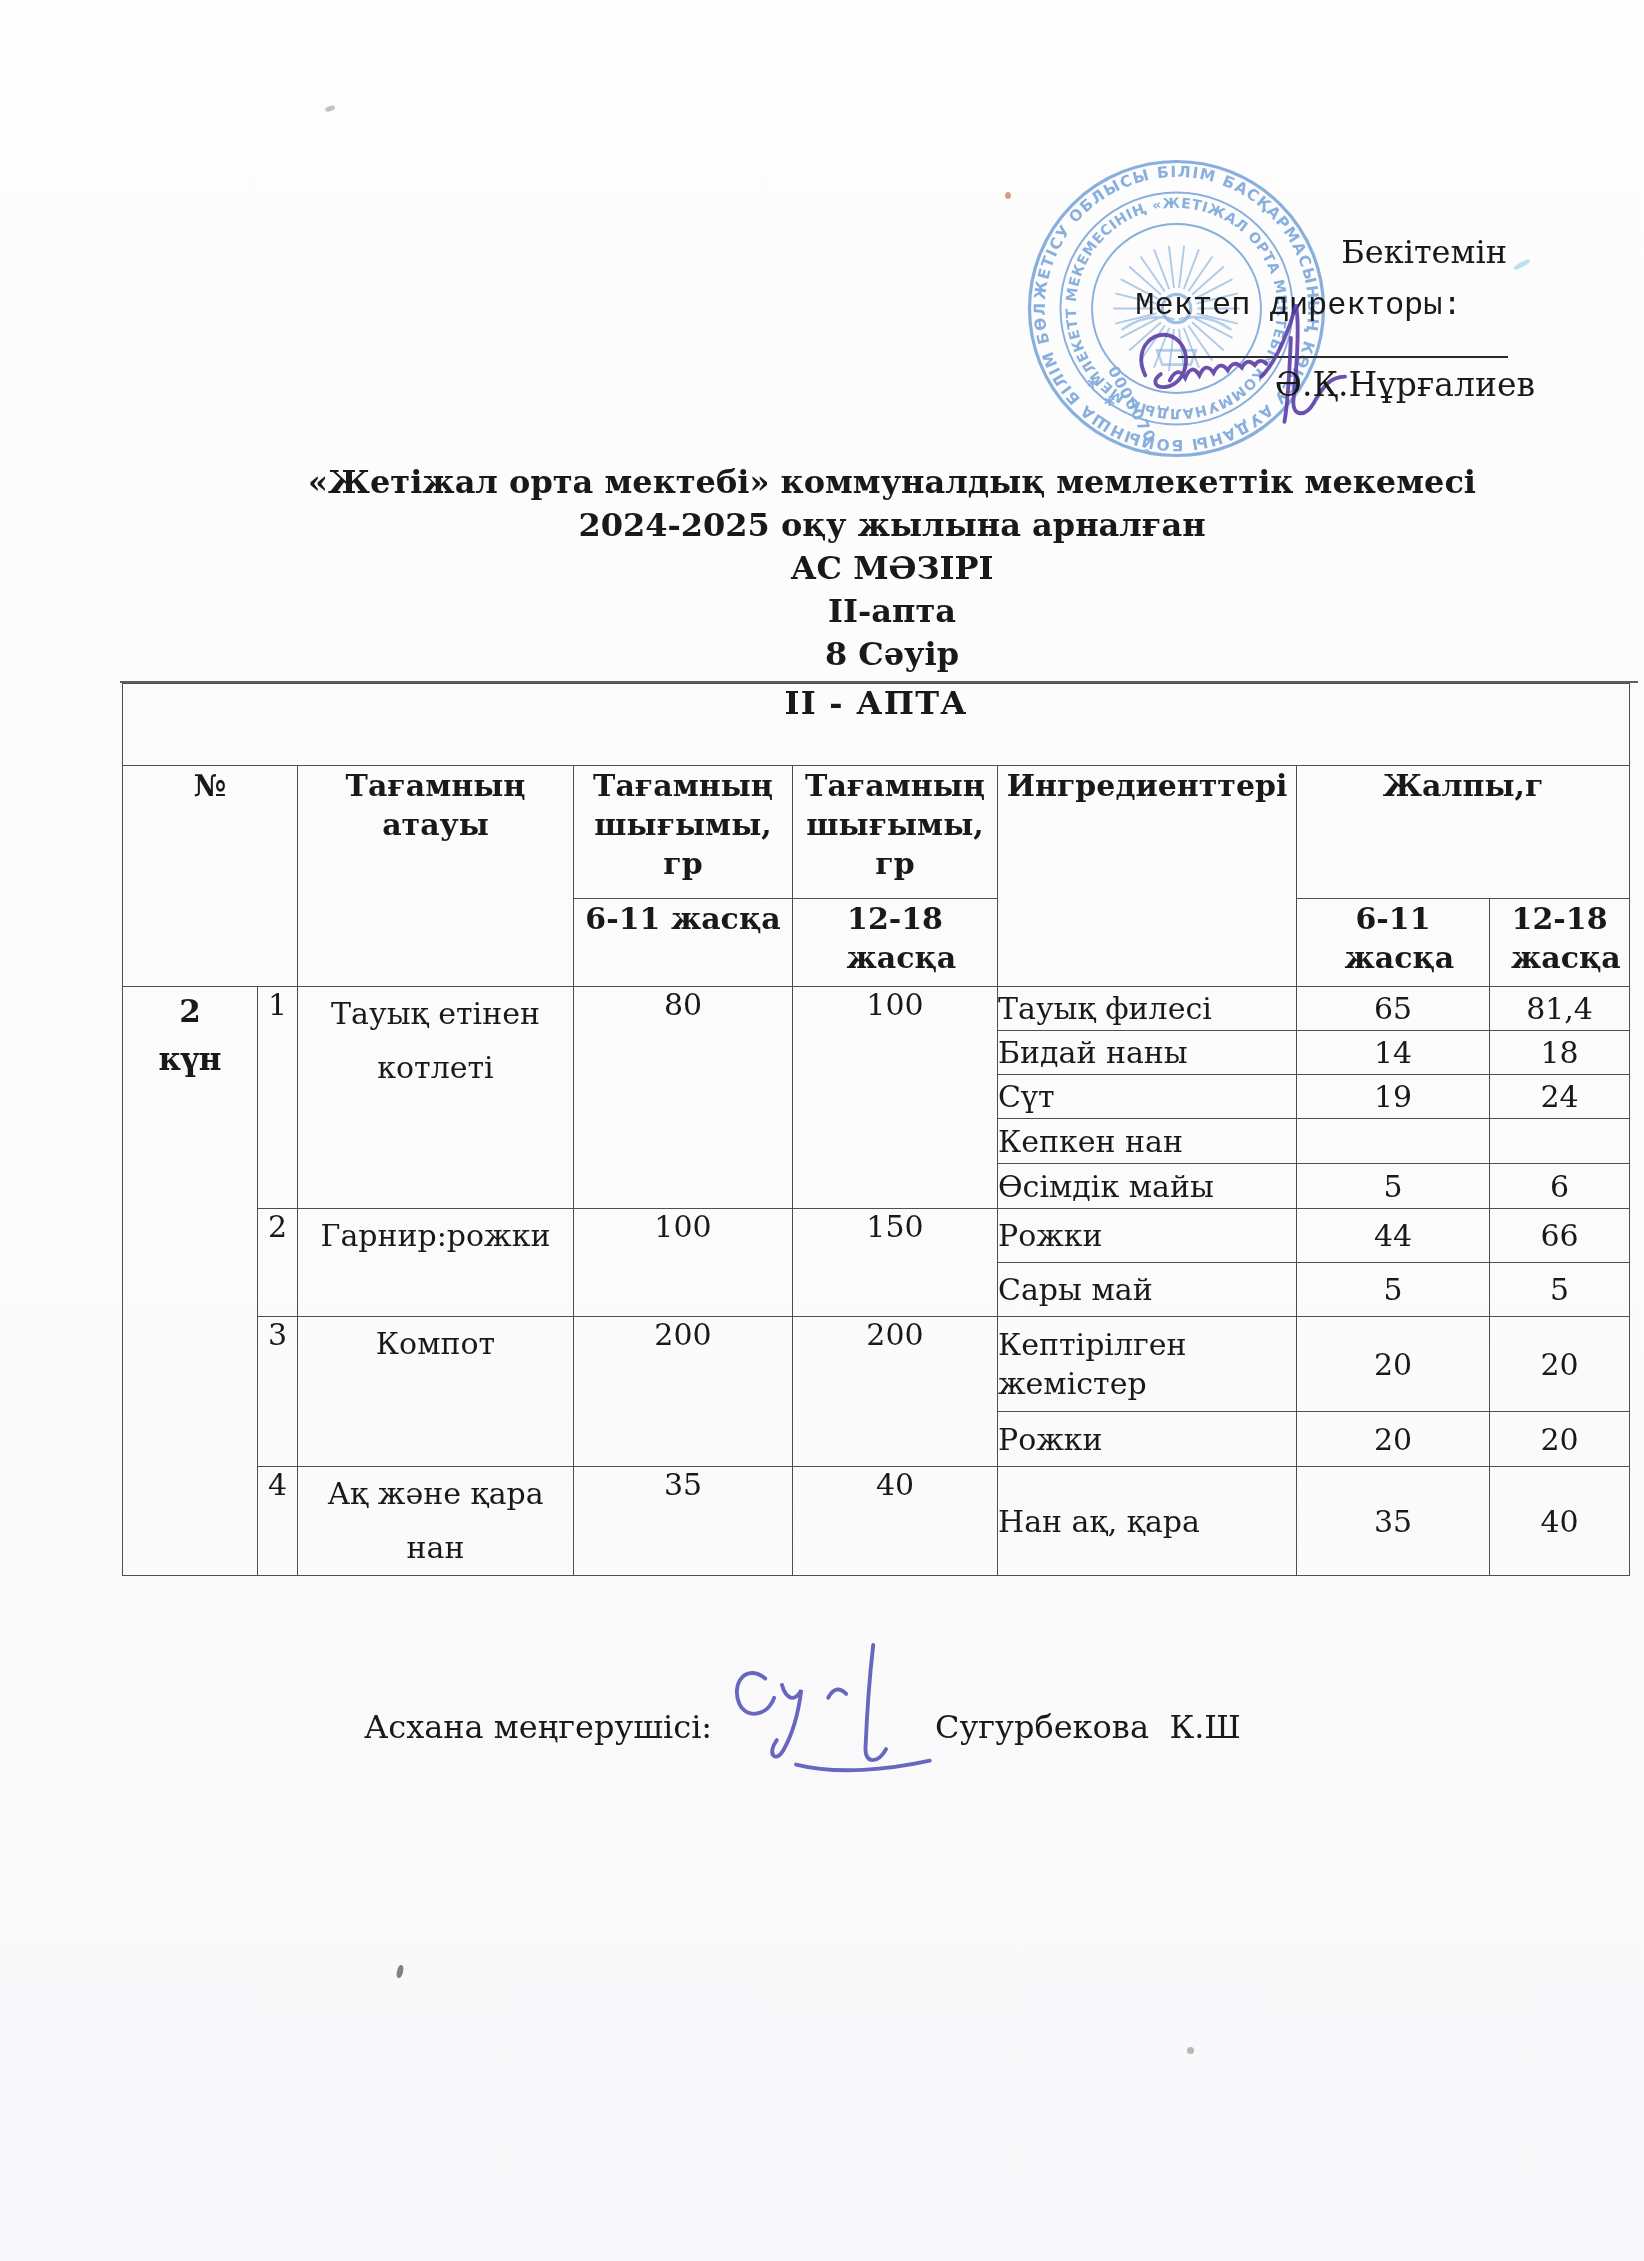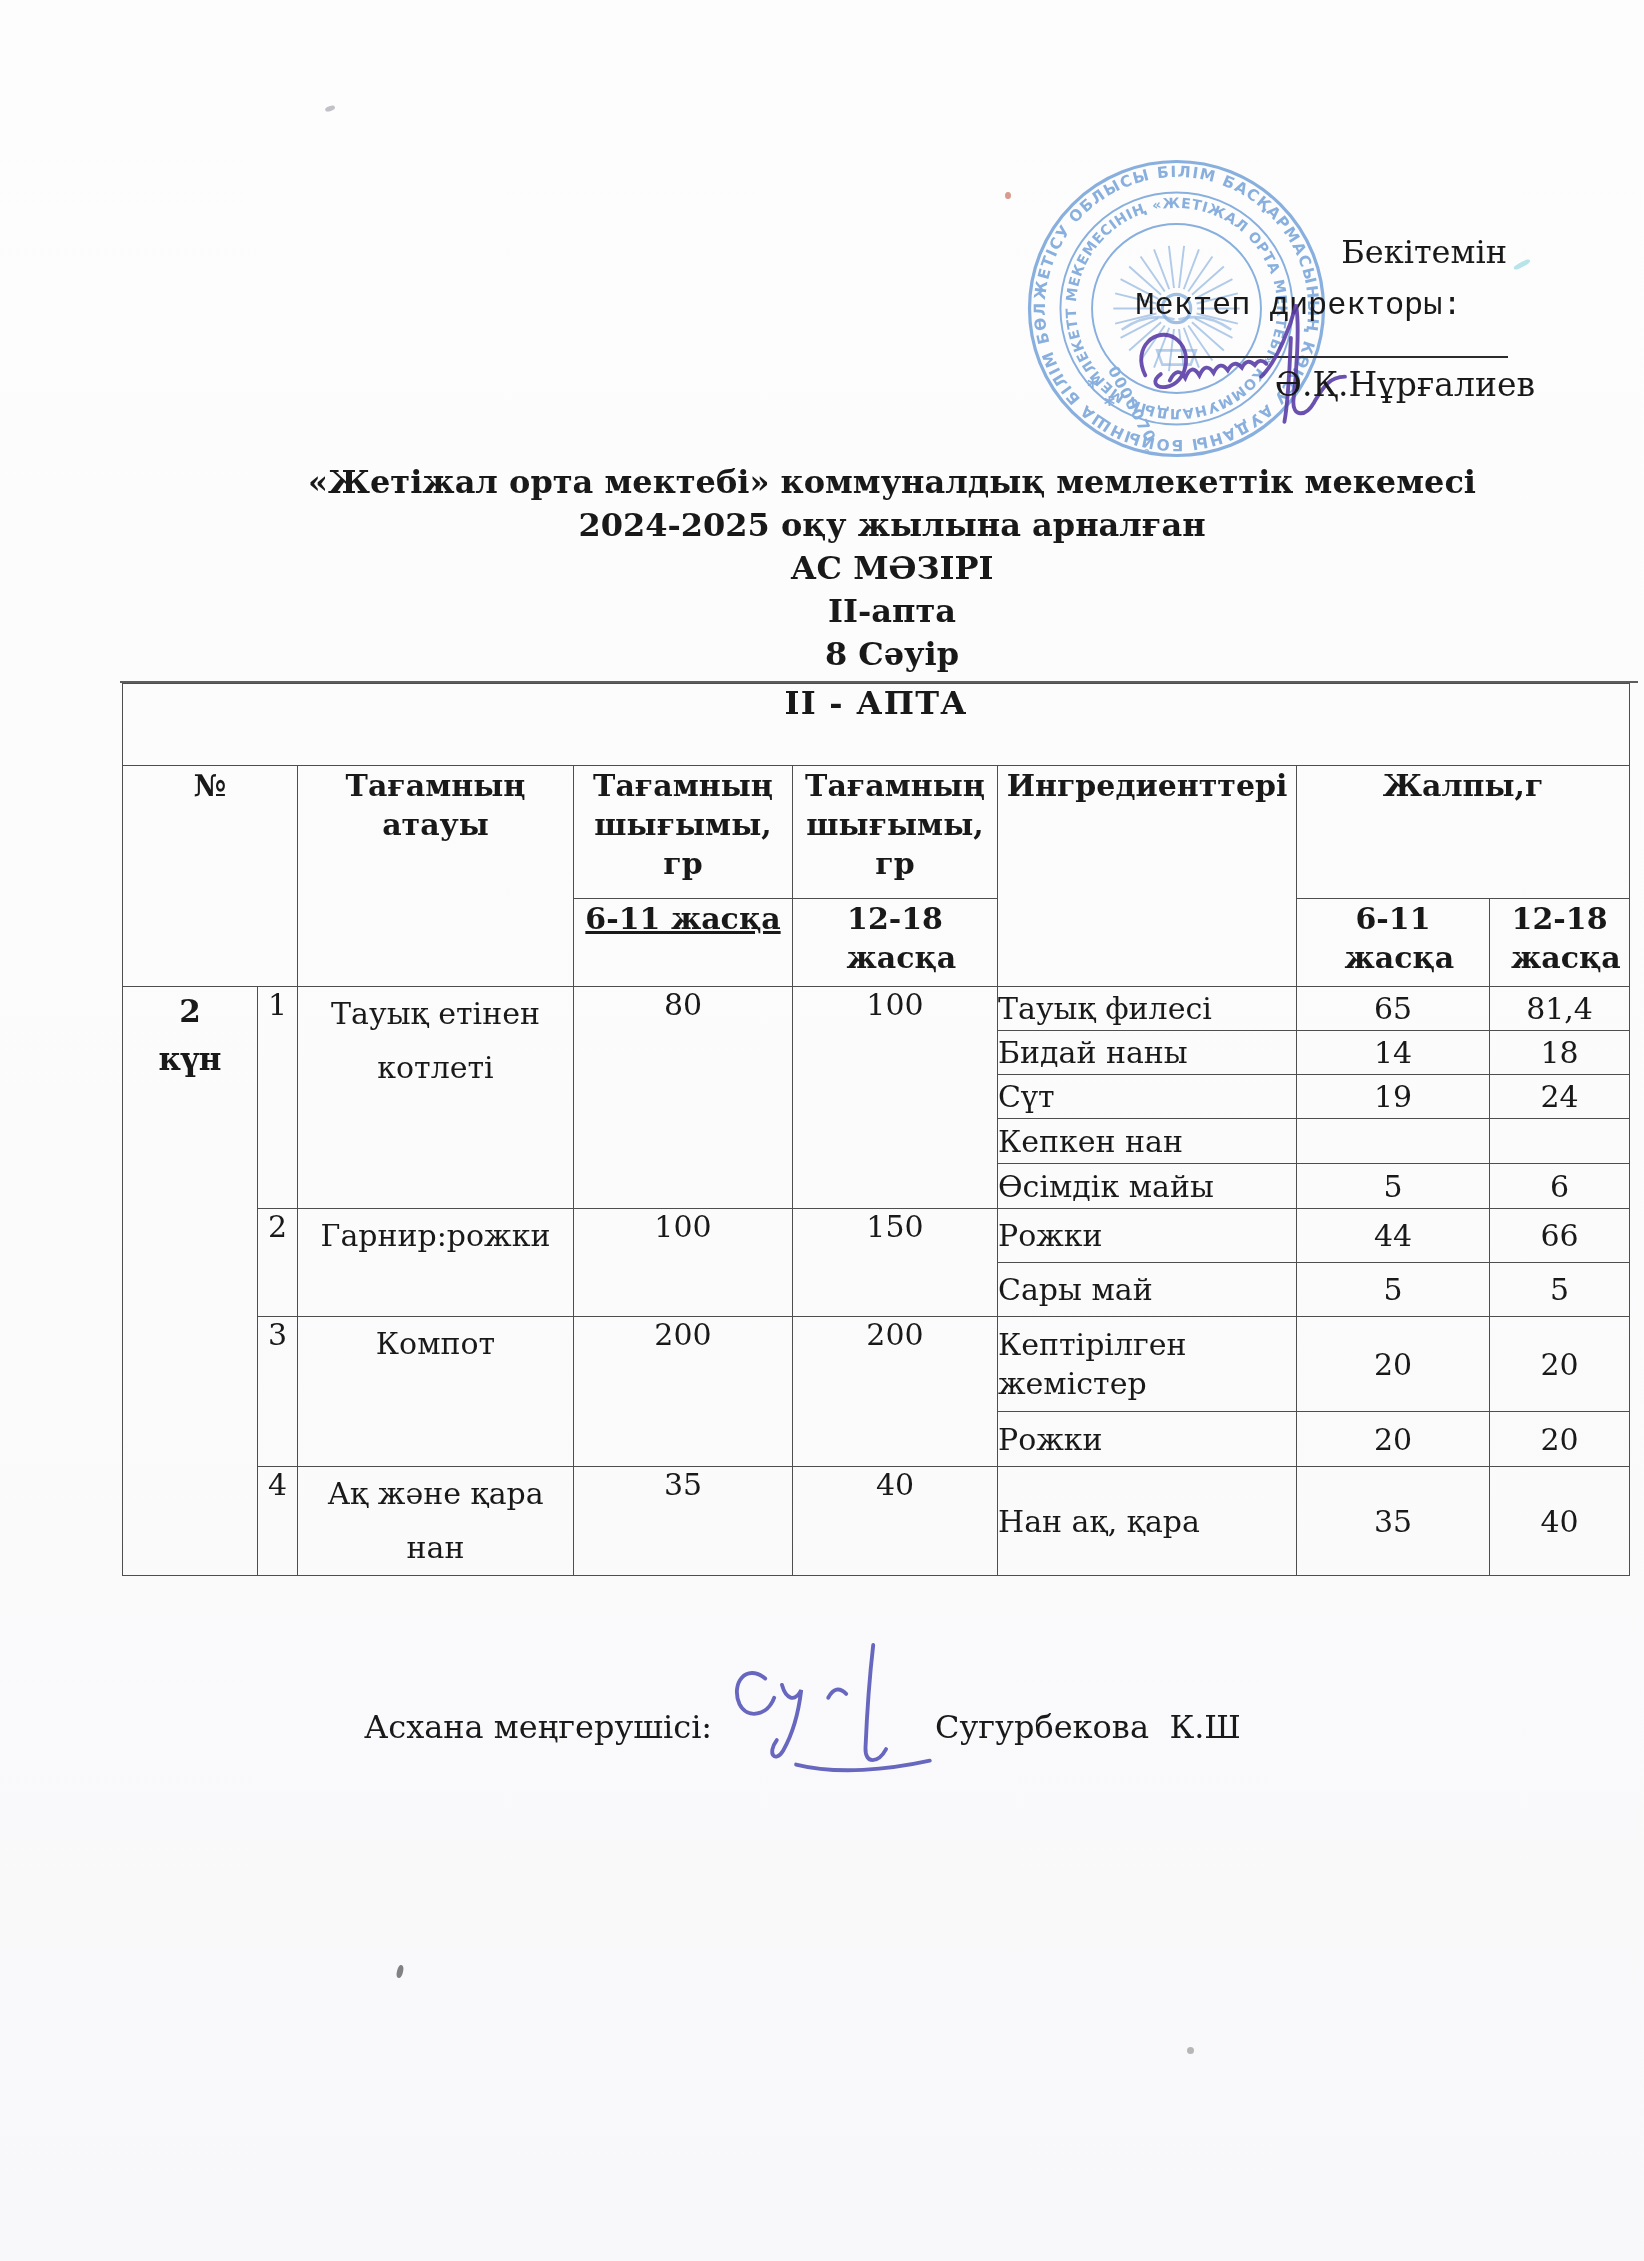--- a/index.html
+++ b/index.html
@@ -28,21 +28,21 @@
   .sig-director{position:absolute;left:1135px;top:298px;width:219px;height:129px;}
   .sig-director path{stroke:var(--director-ink);fill:none;stroke-width:6;stroke-linecap:round;opacity:.9;}
   
   .title-block{position:absolute;top:461px;left:135px;width:1514px;text-align:center;
     font-weight:bold;font-size:32px;line-height:43px;}
   
   .top-rule{position:absolute;left:120px;top:681px;width:1518px;height:1.9px;background:#5d5d5d;}
   table.menu{position:absolute;left:122px;top:683px;width:1507px;border-collapse:collapse;
     table-layout:fixed;font-size:30px;}
   table.menu td{border:1.3px solid var(--border-dark);overflow:hidden;padding:0;}
-  tr.r-sect{height:82px;padding-left:24px;} tr.r-h1{height:133px;} tr.r-h2{height:88px;text-decoration:underline;}
+  tr.r-sect{height:82px;padding-left:24px;} tr.r-h1{height:133px;} tr.r-h2{height:88px;}
   tr.r-a{height:44px;} tr.r-b{height:45px;} tr.r-c{height:54px;}
   tr.r-d{height:95px;} tr.r-e{height:55px;} tr.r-f{height:85px;}
   td.sect-cell{border-top:none;font-weight:bold;font-size:32px;text-align:center;
     vertical-align:top;padding-top:14px;letter-spacing:1.3px;}
   td.hdr{font-weight:bold;text-align:center;vertical-align:top;padding-top:10.3px;line-height:39px;}
   td.hdr .narrow{display:inline-block;max-width:97px;text-align:center;}
   td.day-cell{font-weight:bold;text-align:center;vertical-align:top;padding-top:39px;
     line-height:48px;font-size:31px;}
   td.num-cell{text-align:center;vertical-align:top;padding-top:5.2px;}
   td.dish-cell{text-align:center;vertical-align:top;padding:5.2px 27px 0 14px;line-height:54px;}

